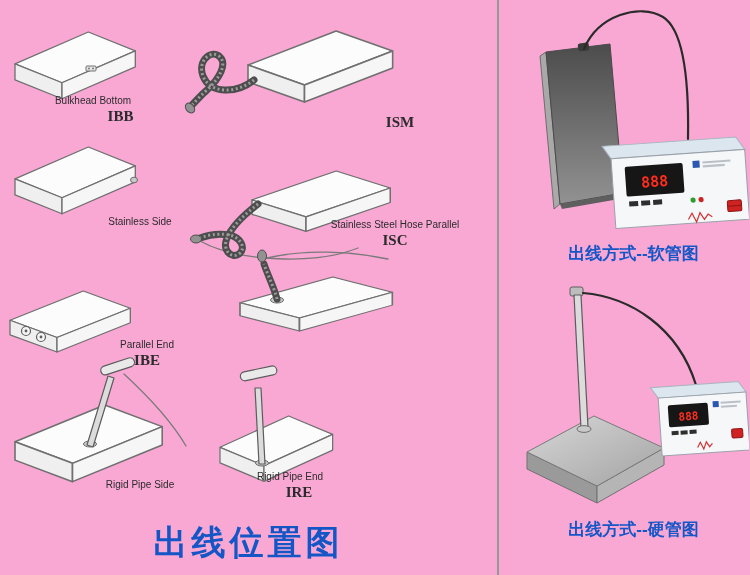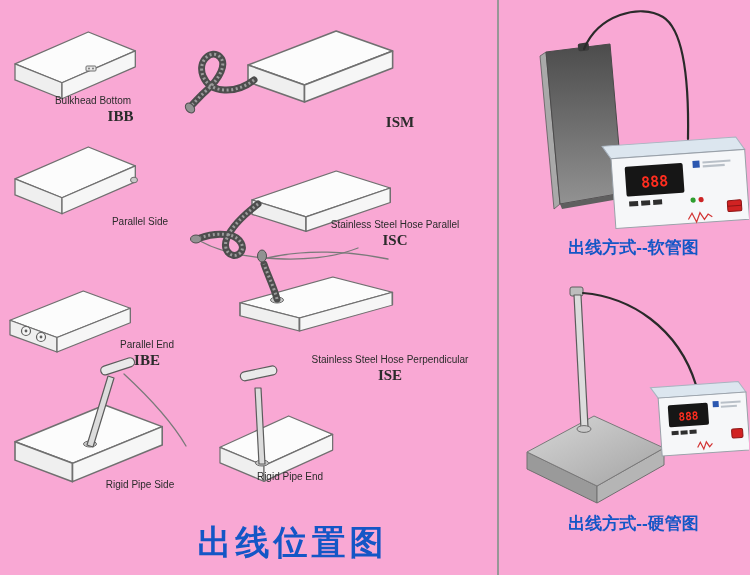--- a/index.html
+++ b/index.html
@@ -13,25 +13,25 @@
   .hose{fill:none;stroke:#4d4d4d;stroke-width:7;stroke-linecap:round;}
   .hose-braid{fill:none;stroke:#9c9c9c;stroke-width:3;stroke-dasharray:2 2.6;}
   .thin-wire{fill:none;stroke:#7a7a7a;stroke-width:1.3;stroke-linecap:round;}
   .pipe{fill:#dcdcdc;stroke:#5c5c5c;stroke-width:1.2;stroke-linejoin:round;}
   .paddle{fill:#e9e9e9;stroke:#5c5c5c;stroke-width:1.2;}
   .flange{fill:#c9c9c9;stroke:#6d6d6d;stroke-width:1;}
   .fit{fill:#929292;stroke:#4f4f4f;stroke-width:1;}
   .item-label{position:absolute;text-align:center;color:#2b2b2b;}
   .item-label .name{font-size:10px;line-height:12px;}
   .item-label .code{font-family:Liberation Serif, serif;font-weight:bold;font-size:15px;line-height:16px;margin-top:1px;}
-  .diagram-title{position:absolute;left:0;top:520px;width:497px;text-align:center;font-size:34px;font-weight:bold;letter-spacing:4px;color:#1456c6;padding-left:44px;}
+  .diagram-title{position:absolute;left:0;top:520px;width:497px;text-align:center;font-size:34px;font-weight:bold;letter-spacing:4px;color:#1456c6;}
   .divider{position:absolute;left:497px;top:0;width:2px;height:575px;background:#979797;}
   .right-panel{position:absolute;left:499px;top:0;width:251px;height:575px;}
   .photo-svg{position:absolute;left:1px;}
-  .caption{position:absolute;left:18px;width:233px;text-align:center;font-size:17px;font-weight:bold;color:#1456c6;}
+  .caption{position:absolute;left:18px;width:233px;text-align:center;font-size:17px;font-weight:bold;color:#1456c6;margin-top:6px;}
   .gen-front{fill:#f6f7f9;stroke:#99a1a9;stroke-width:1;}
   .gen-top{fill:#dce6ef;stroke:#a9b4c0;stroke-width:1;}
   .gen-display{fill:#161616;}
   .gen-digits{font-family:"DejaVu Sans Mono",monospace;font-weight:bold;fill:#ff2d1f;}
   .gen-btn{fill:#2e2e2e;}
   .gen-switch{fill:#d12222;stroke:#8e1515;stroke-width:1;}
   .squiggle{fill:none;stroke:#d23333;stroke-width:1.2;}
   .logo-line{fill:#b9c0c8;}
   .cable{fill:none;stroke:#2a2a2a;stroke-width:2.2;stroke-linecap:round;}
 </style>
@@ -111,39 +111,36 @@
     </svg>
 
     <div class="item-label" style="left:28px;top:95px;width:130px">
       <div class="name">Bulkhead Bottom</div>
       <div class="code" style="margin-left:55px">IBB</div>
     </div>
     <div class="item-label" style="left:250px;top:113px;width:195px">
       <div class="code" style="margin-left:105px">ISM</div>
     </div>
     <div class="item-label" style="left:75px;top:216px;width:130px">
-      <div class="name">Parallel Side</div>
+      <div class="name">Stainless Side</div>
     </div>
     <div class="item-label" style="left:315px;top:219px;width:160px">
       <div class="name">Stainless Steel Hose Parallel</div>
       <div class="code">ISC</div>
     </div>
     <div class="item-label" style="left:82px;top:339px;width:130px">
       <div class="name">Parallel End</div>
       <div class="code">IBE</div>
     </div>
-    <div class="item-label" style="left:295px;top:354px;width:190px">
-      <div class="name">Stainless Steel Hose Perpendicular</div>
-      <div class="code">ISE</div>
-    </div>
     <div class="item-label" style="left:75px;top:479px;width:130px">
       <div class="name">Rigid Pipe Side</div>
     </div>
     <div class="item-label" style="left:225px;top:471px;width:130px">
       <div class="name">Rigid Pipe End</div>
+      <div class="code" style="margin-left:18px">IRE</div>
     </div>
 
     <div class="diagram-title">出线位置图</div>
   </div>
 
   <div class="divider"></div>
 
   <div class="right-panel">
 
     <svg class="photo-svg" style="top:5px" width="249" height="230" viewBox="0 0 249 230">

